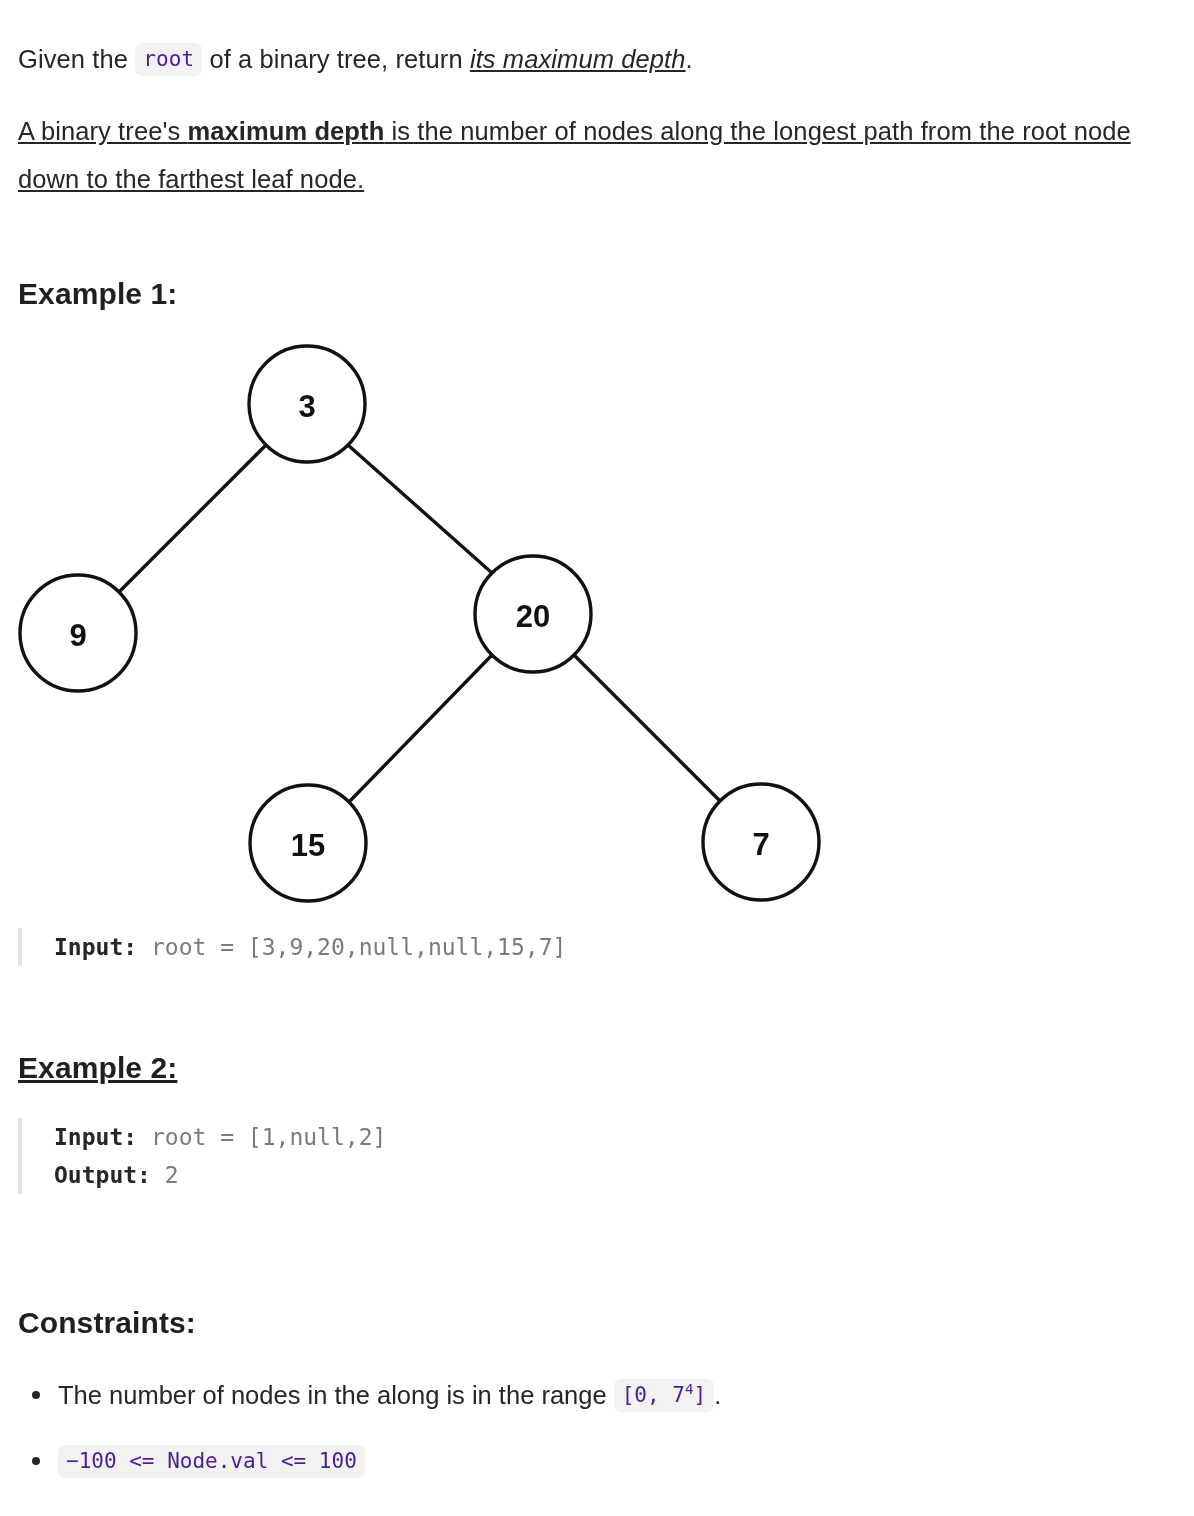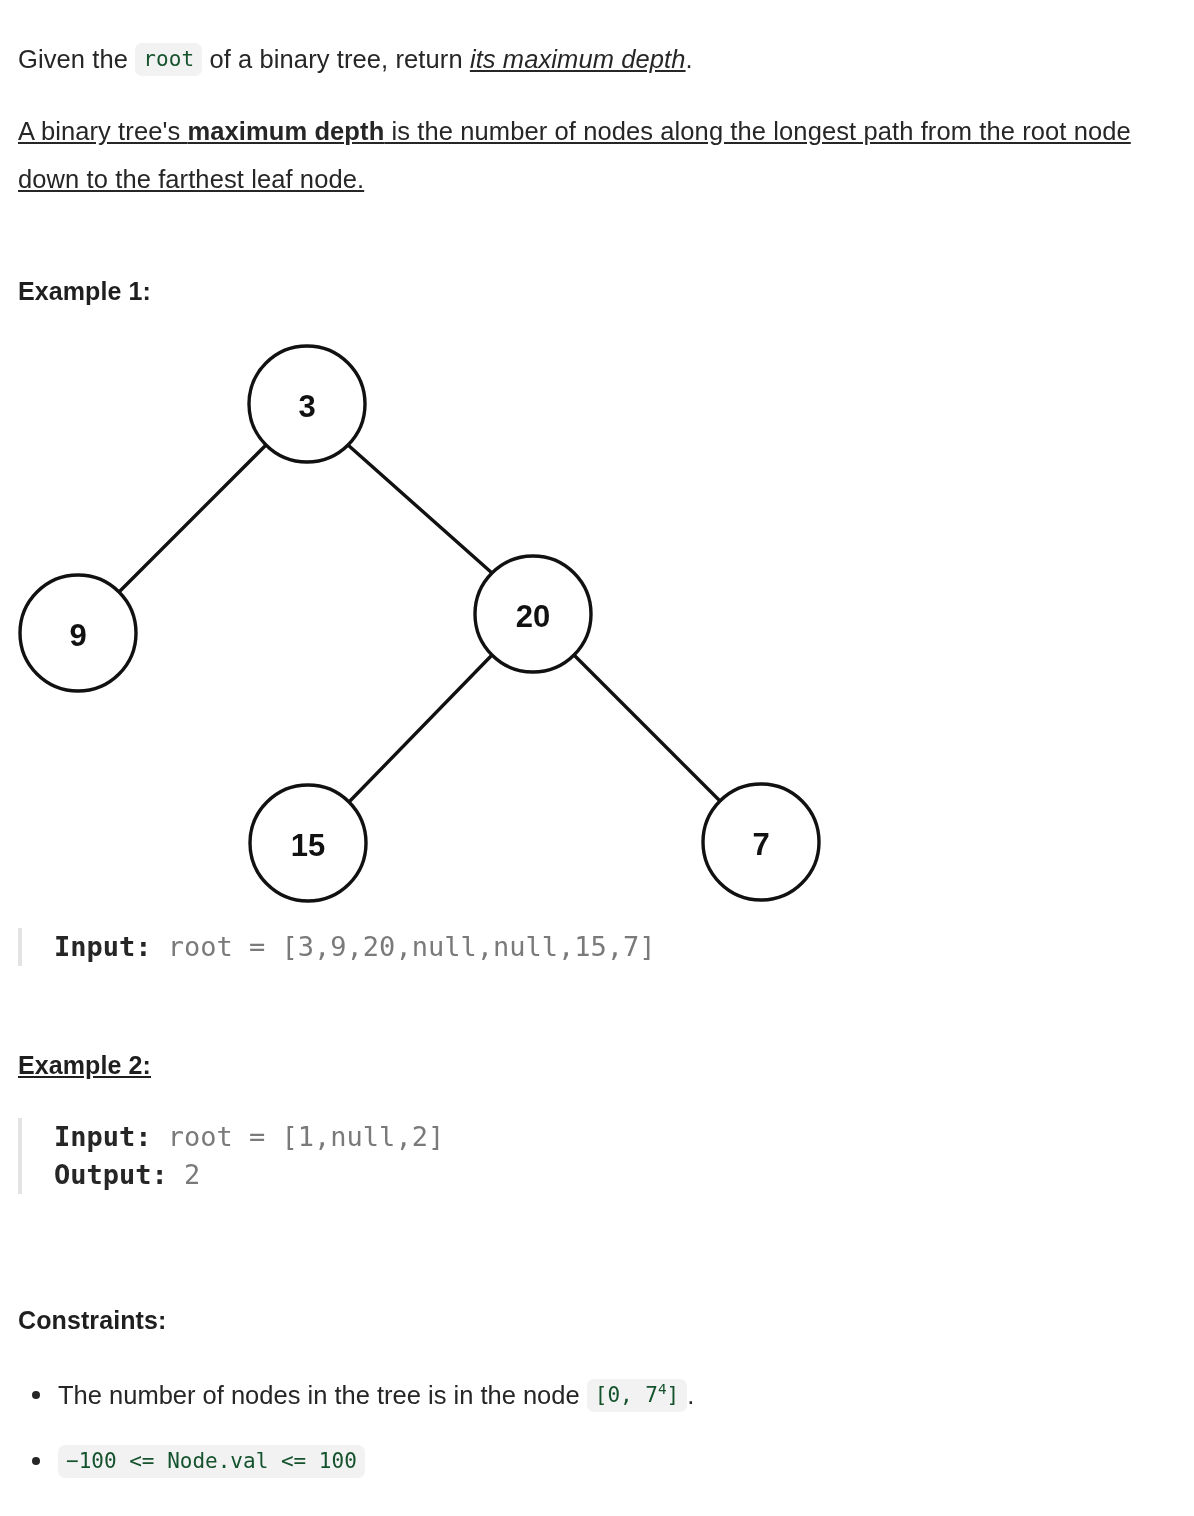--- a/index.html
+++ b/index.html
@@ -43,37 +43,37 @@
   .bold { font-weight: bold; }
   .ital { font-style: italic; text-decoration: underline; }
 
   
   .code-chip {
     display: inline-block;
     font-family: "DejaVu Sans Mono", monospace;
     font-size: 21px;
     line-height: 1.25;
     background: #f2f2f2;
-    color: #14532d;
+    color: #4c1d95;
     border-radius: 7px;
     padding: 3px 8px 4px 8px;
     vertical-align: 2px;
     white-space: pre;
   }
   .code-chip sup {
     font-size: 0.68em;
     vertical-align: super;
     line-height: 0;
   }
 
   
   .heading {
     position: absolute;
     left: 18px;
-    font-size: 25px;
+    font-size: 30px;
     font-weight: bold;
     color: #1f1f1f;
     letter-spacing: 0.1px;
   }
   .heading.ex1  { top: 277px; }
   .heading.ex2  { top: 1051px; text-decoration: underline; }
   .heading.cons { top: 1306px; }
 
   
   .tree-figure {
@@ -104,21 +104,21 @@
     dominant-baseline: central;
   }
 
   
   .code-block {
     position: absolute;
     left: 18px;
     border-left: 4px solid #e3e3e3;
     padding-left: 32px;
     font-family: "DejaVu Sans Mono", monospace;
-    font-size: 27px;
+    font-size: 23px;
     line-height: 38px;
     color: #7a7a7a;
     white-space: pre;
   }
   .code-block.cb1 { top: 928px; }
   .code-block.cb2 { top: 1118px; }
   .code-block .lbl {
     color: #262626;
     font-weight: bold;
   }
@@ -200,18 +200,18 @@
 
   <div class="code-block cb1"><span class="code-line"><span class="lbl">Input:</span><span> root = [3,9,20,null,null,15,7]</span></span></div>
 
   <div class="heading ex2">Example 2:</div>
 
   <div class="code-block cb2"><span class="code-line"><span class="lbl">Input:</span><span> root = [1,null,2]</span></span><span class="code-line"><span class="lbl">Output:</span><span> 2</span></span></div>
 
   <div class="heading cons">Constraints:</div>
 
   <ul class="constraints">
-    <li><span class="bullet"></span><span>The number of nodes in the tree is in the node </span><span class="code-chip"><span>[0, 7</span><sup>4</sup><span>]</span></span><span>.</span></li>
+    <li><span class="bullet"></span><span>The number of nodes in the along is in the range </span><span class="code-chip"><span>[0, 7</span><sup>4</sup><span>]</span></span><span>.</span></li>
 
     <li><span class="bullet"></span><span class="code-chip">−100 &lt;= Node.val &lt;= 100</span></li>
   </ul>
 
 </div>
 
 </body></html>

